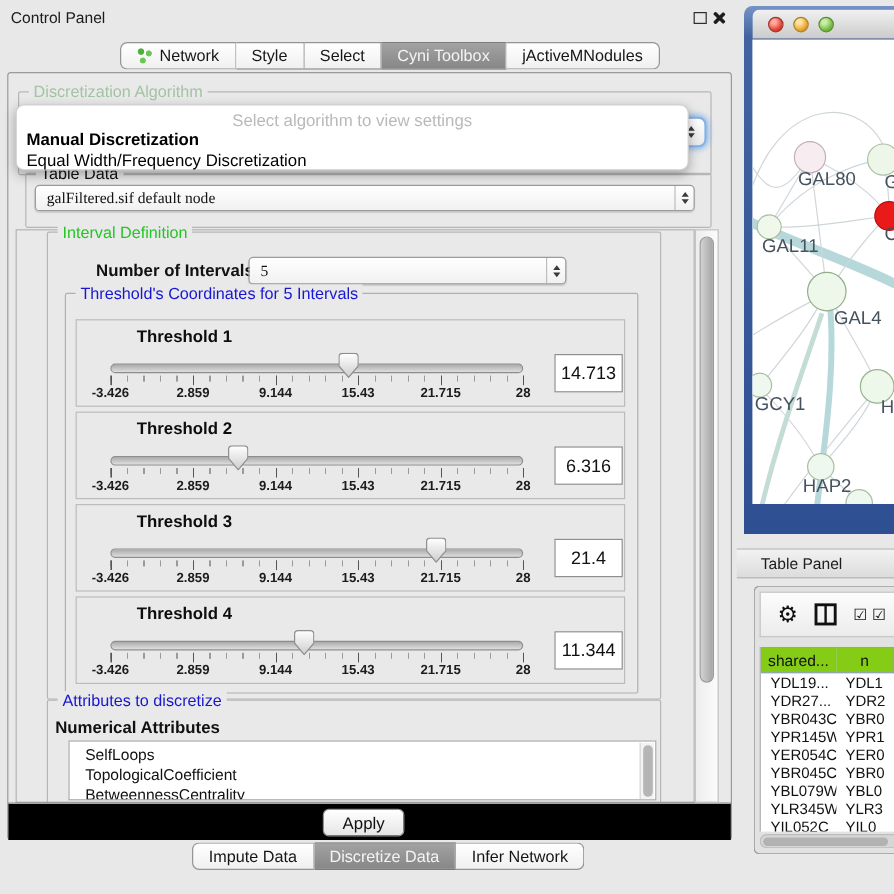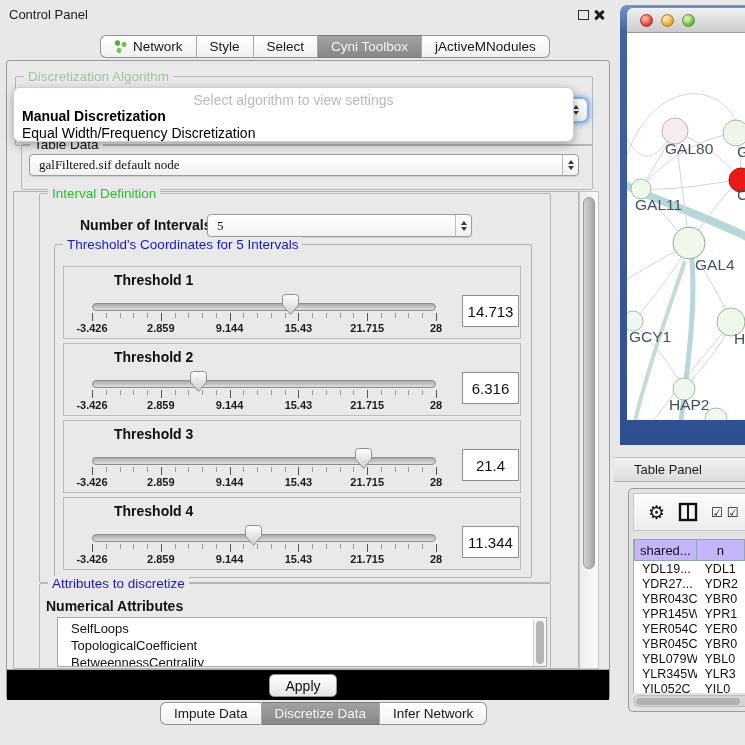--- a/index.html
+++ b/index.html
@@ -125,21 +125,21 @@
   .tp-panel { position:absolute; left:628px; top:488px; width:117px; height:224px;
     background:#e2e2e2; border:1px solid #9c9c9c; border-right:none; border-radius:5px 0 0 5px; }
   .tp-toolbar { position:absolute; left:4px; top:4px; right:0; height:38px;
     background:linear-gradient(#fcfcfc,#ececec); border:1px solid #c6c6c6; border-right:none;
     display:flex; align-items:center; gap:13px; padding-left:14px; }
   .gear { font-size:19px; font-weight:bold; color:#111; line-height:1; }
   .chk { font-size:13px; color:#111; line-height:1; }
   .chk + .chk { margin-left:-9px; }
   .tp-table { position:absolute; left:4px; top:50px; right:0; bottom:18px; background:#fff; border-left:1px solid #a9a9a9; overflow:hidden; }
   .tp-header { display:flex; height:22px; }
-  .th { background:#c4b5fd; border:1px solid #8fa6ad; border-left:none; font-size:13px; color:#111;
+  .th { background:#84cc16; border:1px solid #8fa6ad; border-left:none; font-size:13px; color:#111;
     display:flex; align-items:center; justify-content:center; white-space:nowrap; overflow:hidden; }
   .th:first-child { border-left:1px solid #8fa6ad; }
   .tr { display:flex; height:15px; }
   .td { font-size:12.5px; color:#111; display:flex; align-items:center; padding-left:8px; white-space:nowrap; overflow:hidden; }
   .tp-hscroll { position:absolute; left:4px; right:0; bottom:4px; height:12px; background:#d6d6d6;
     border:1px solid #bdbdbd; border-right:none; border-radius:6px 0 0 6px; }
   .tp-hthumb { position:absolute; left:2px; top:2px; width:104px; height:7px; border-radius:4px; background:#b2b2b2; }
 </style>
 </head>
 <body>

